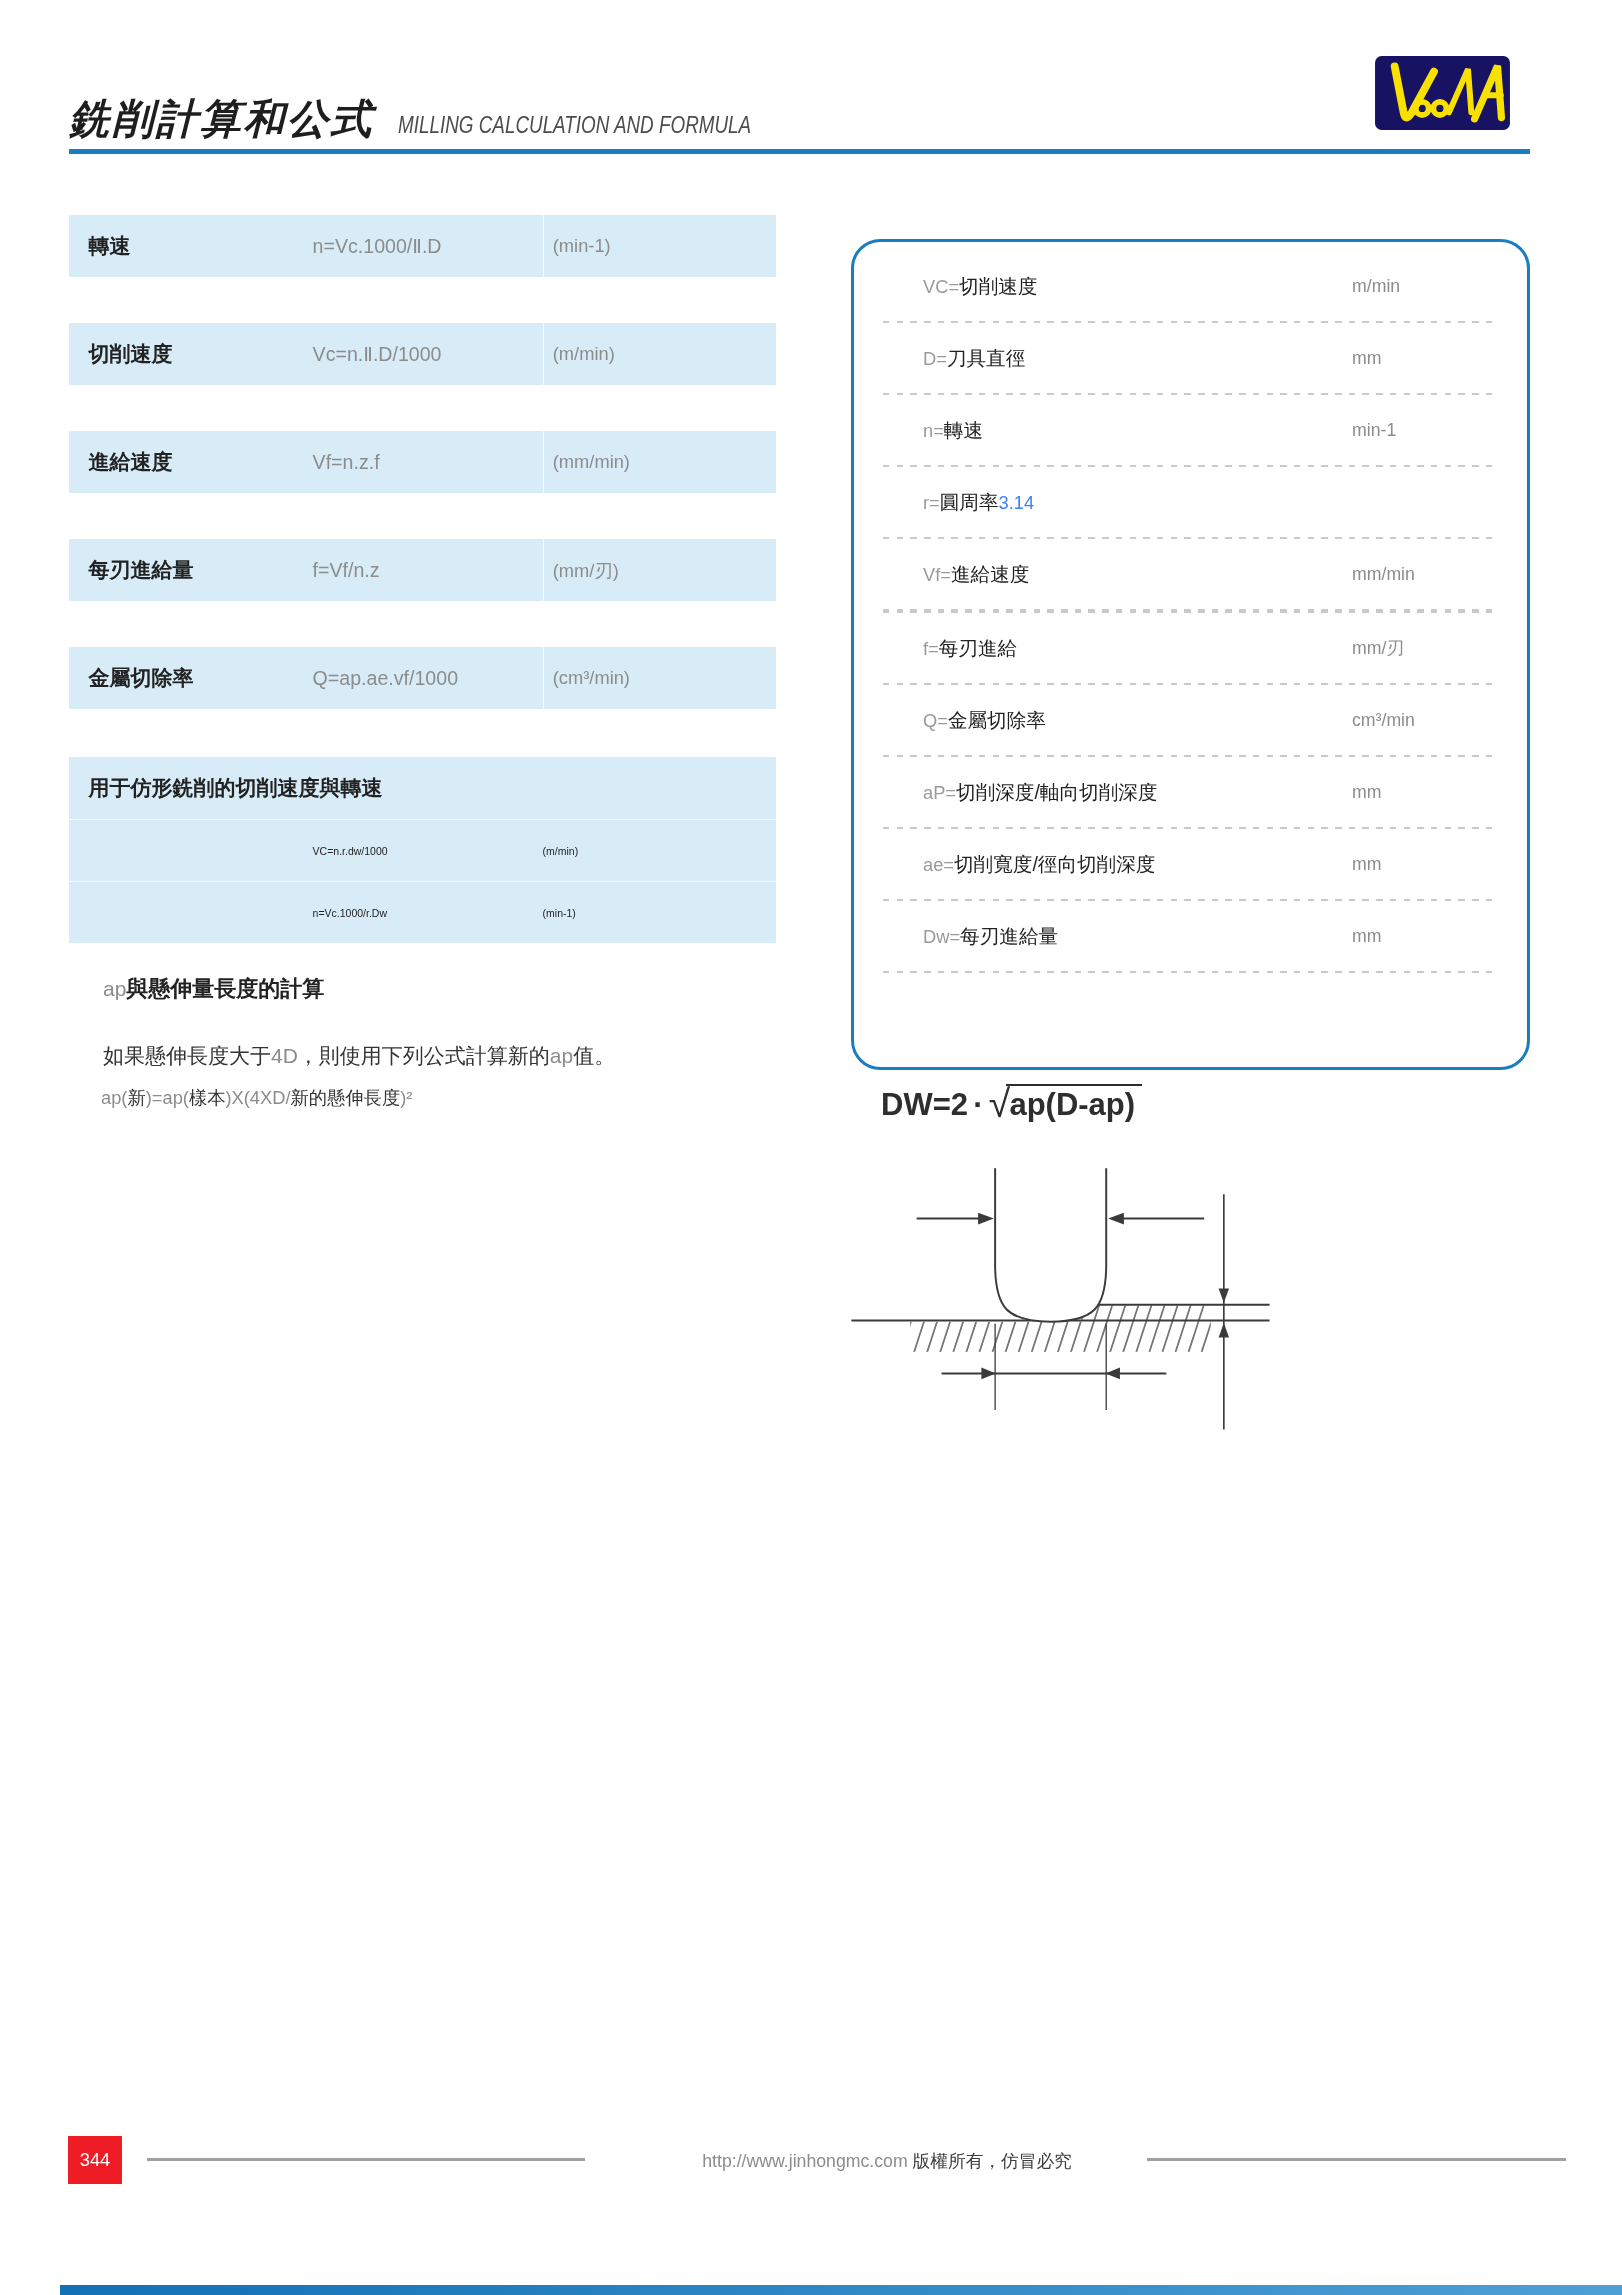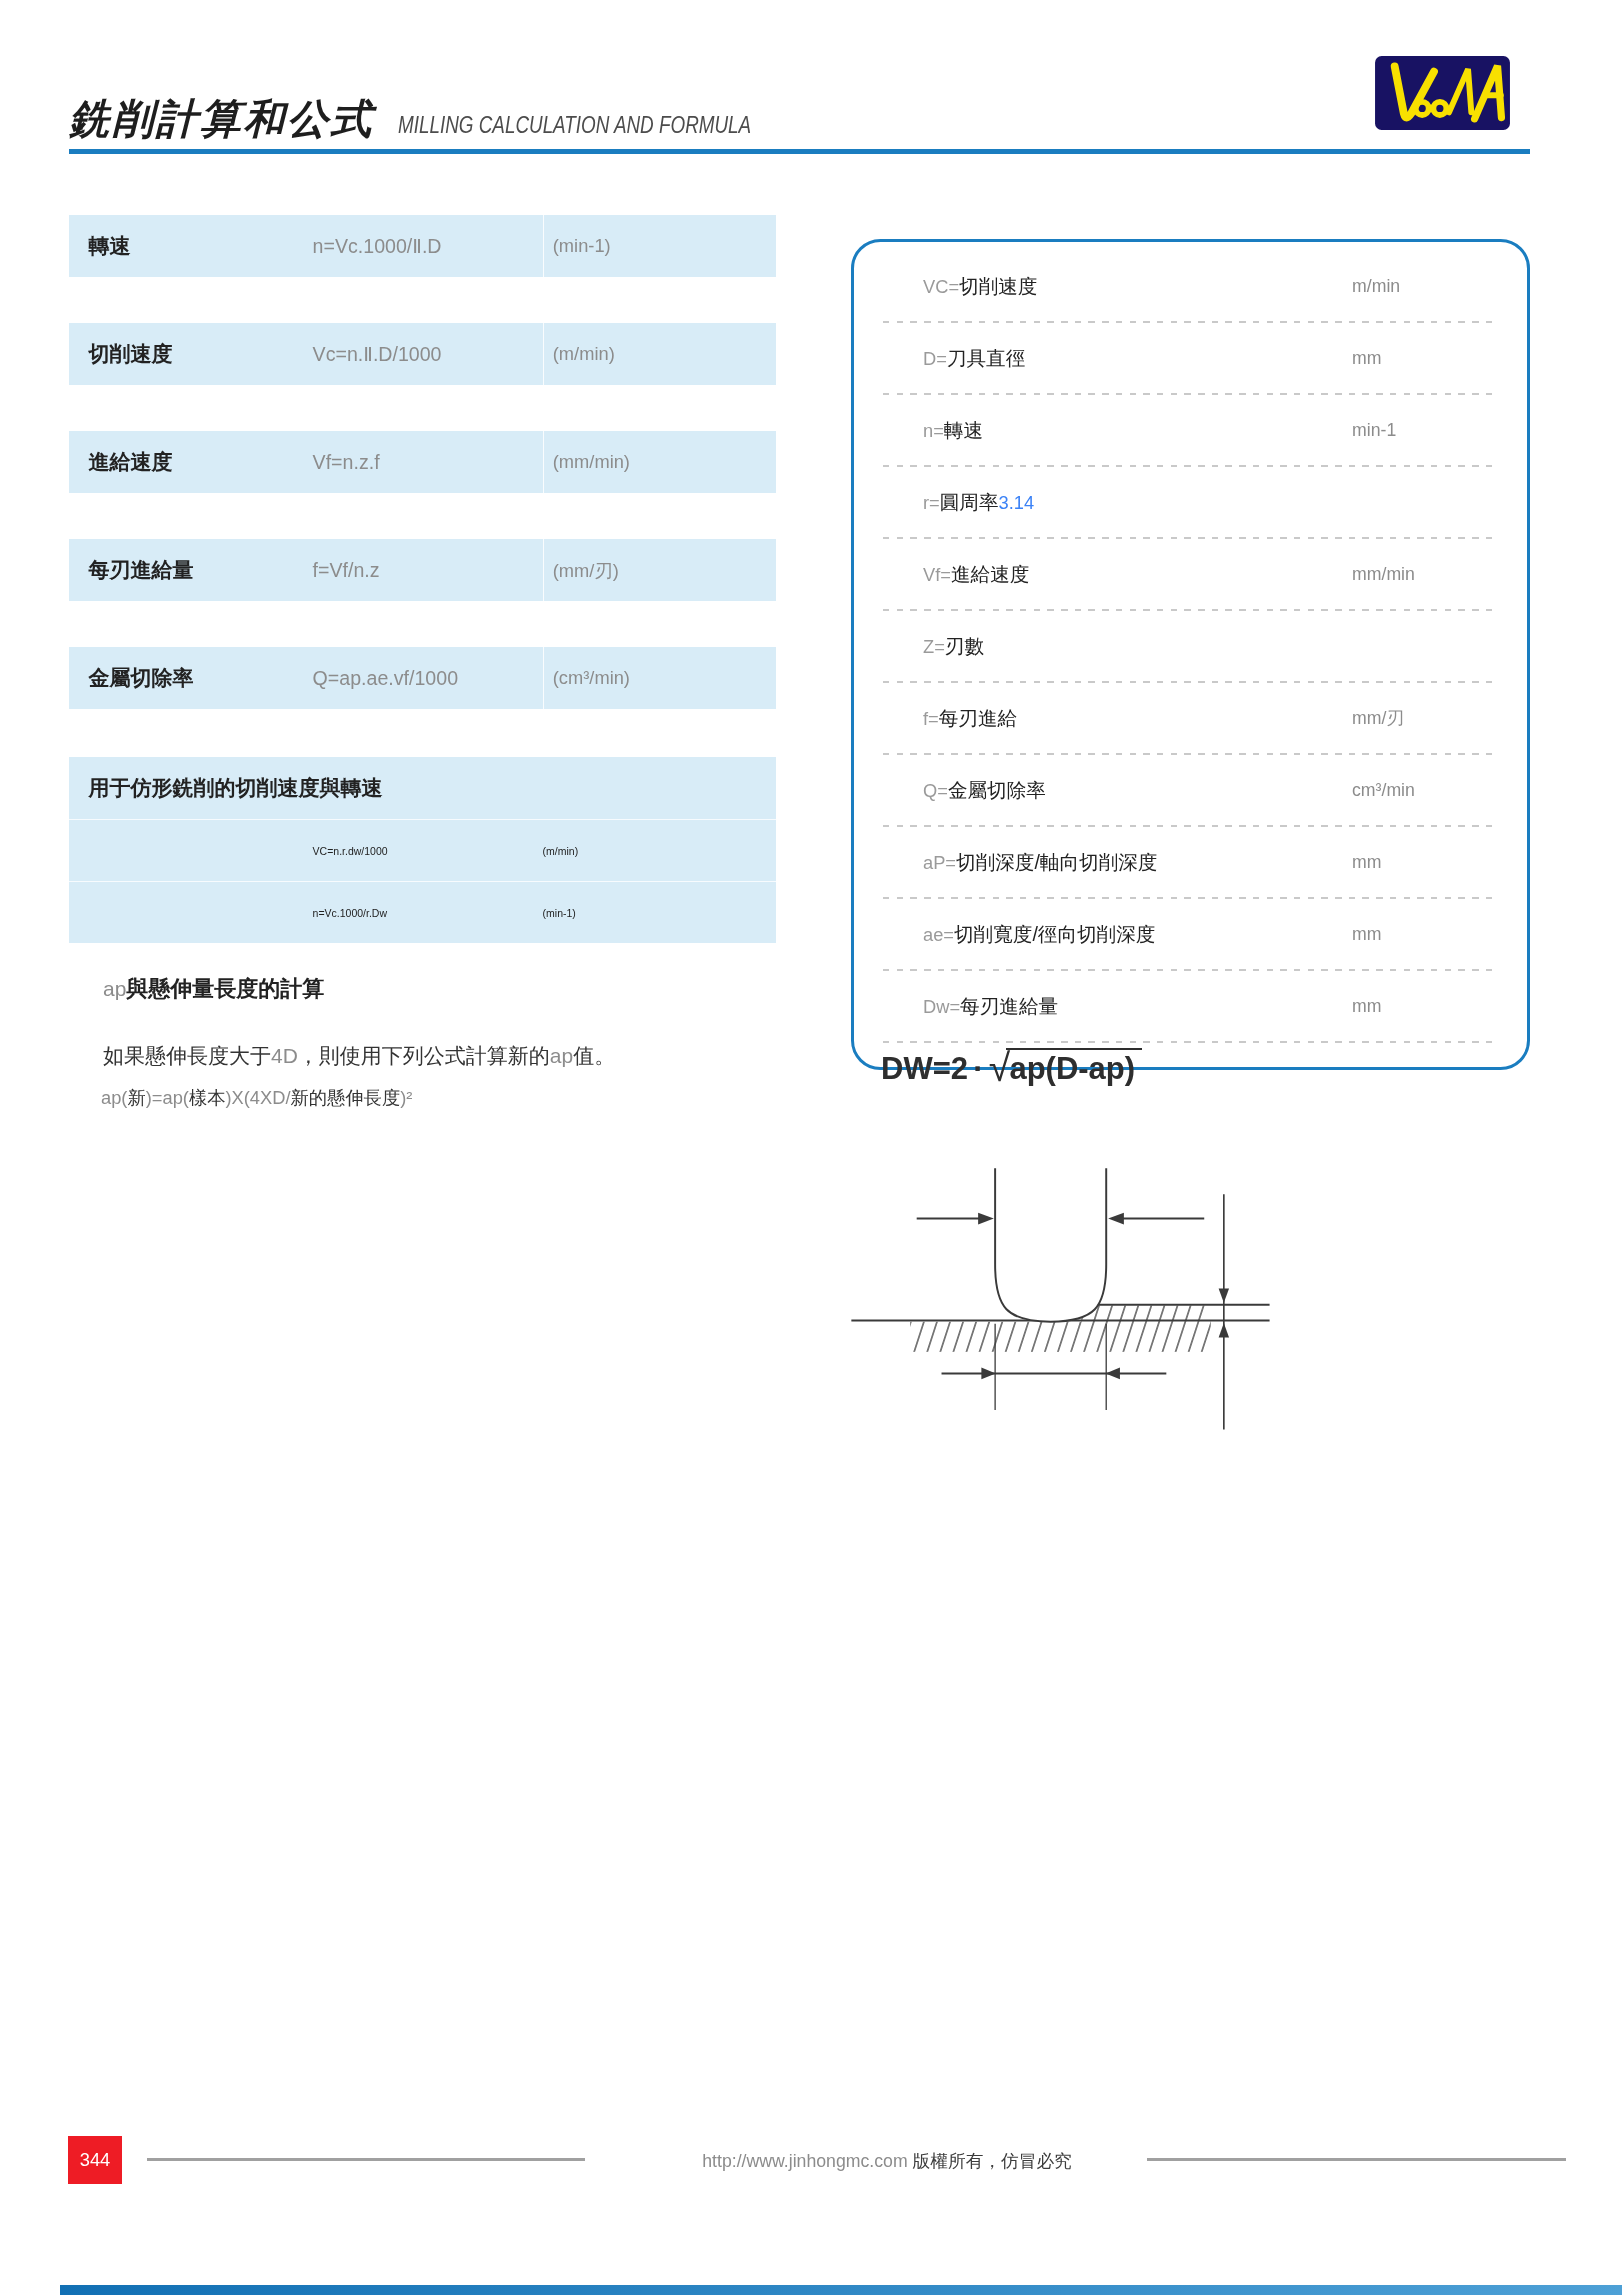--- a/index.html
+++ b/index.html
@@ -35,21 +35,21 @@
   
   .defbox{position:absolute;left:851px;top:239px;width:679px;height:831px;border:3.9px solid #1a7dc0;border-radius:29.4px;box-sizing:border-box;padding-top:9.2px;background:#fff;}
   .drow{height:70px;display:grid;grid-template-columns:1fr 175px;align-items:center;padding-left:49px;box-sizing:border-box;margin-left:20px;}
   .drow .term{font-size:18.3px;color:#9a9a9a;}
   .drow .nm{font-size:19.6px;color:#222;}
   .drow .tail{font-size:18.3px;color:#3b82f6;}
   .drow .du{font-size:17.7px;color:#8c8c8c;}
   .dsep{height:2px;margin:0 29.4px;background-image:repeating-linear-gradient(to right,#c9c9c9 0 6.5px,transparent 6.5px 13.7px);}
 
   
-  .dwf{position:absolute;left:881px;top:1048px;font-size:31px;font-weight:600;color:#2e2e2e;display:flex;align-items:flex-end;}
+  .dwf{position:absolute;left:881px;top:1084px;font-size:31px;font-weight:600;color:#2e2e2e;display:flex;align-items:flex-end;}
   .dwf .dot{margin:0 5.2px;}
   .dwf .rt{font-size:39px;font-weight:normal;line-height:1;}
   .dwf .rad{border-top:2.6px solid #2e2e2e;margin-left:-4.6px;padding:1.3px 6.5px 0 3.9px;}
 
   
   .pageno{position:absolute;left:68px;top:2136px;width:54px;height:48px;background:#ee1c25;color:#fff;font-size:18.3px;display:flex;align-items:center;justify-content:center;}
   .fline1{position:absolute;left:147px;top:2158px;width:438px;height:3.3px;background:#a0a0a0;}
   .fline2{position:absolute;left:1147px;top:2158px;width:419px;height:3.3px;background:#a0a0a0;}
   .ftext{position:absolute;left:622px;top:2149px;width:530px;text-align:center;font-size:17.7px;white-space:nowrap;}
   .ftext .url{color:#8c8c8c;}
@@ -155,24 +155,20 @@
     <div class="drow">
       <span><span class="term">r=</span><span class="nm">圓周率</span><span class="tail">3.14</span></span>
       <span class="du"></span>
     </div>
     <div class="dsep"></div>
     <div class="drow">
       <span><span class="term">Vf=</span><span class="nm">進給速度</span><span class="tail"></span></span>
       <span class="du">mm/min</span>
     </div>
     <div class="dsep"></div>
-    <div class="drow">
-      <span><span class="term">Z=</span><span class="nm">刃數</span><span class="tail"></span></span>
-      <span class="du"></span>
-    </div>
     <div class="dsep"></div>
     <div class="drow">
       <span><span class="term">f=</span><span class="nm">每刃進給</span><span class="tail"></span></span>
       <span class="du">mm/刃</span>
     </div>
     <div class="dsep"></div>
     <div class="drow">
       <span><span class="term">Q=</span><span class="nm">金屬切除率</span><span class="tail"></span></span>
       <span class="du">cm³/min</span>
     </div>

